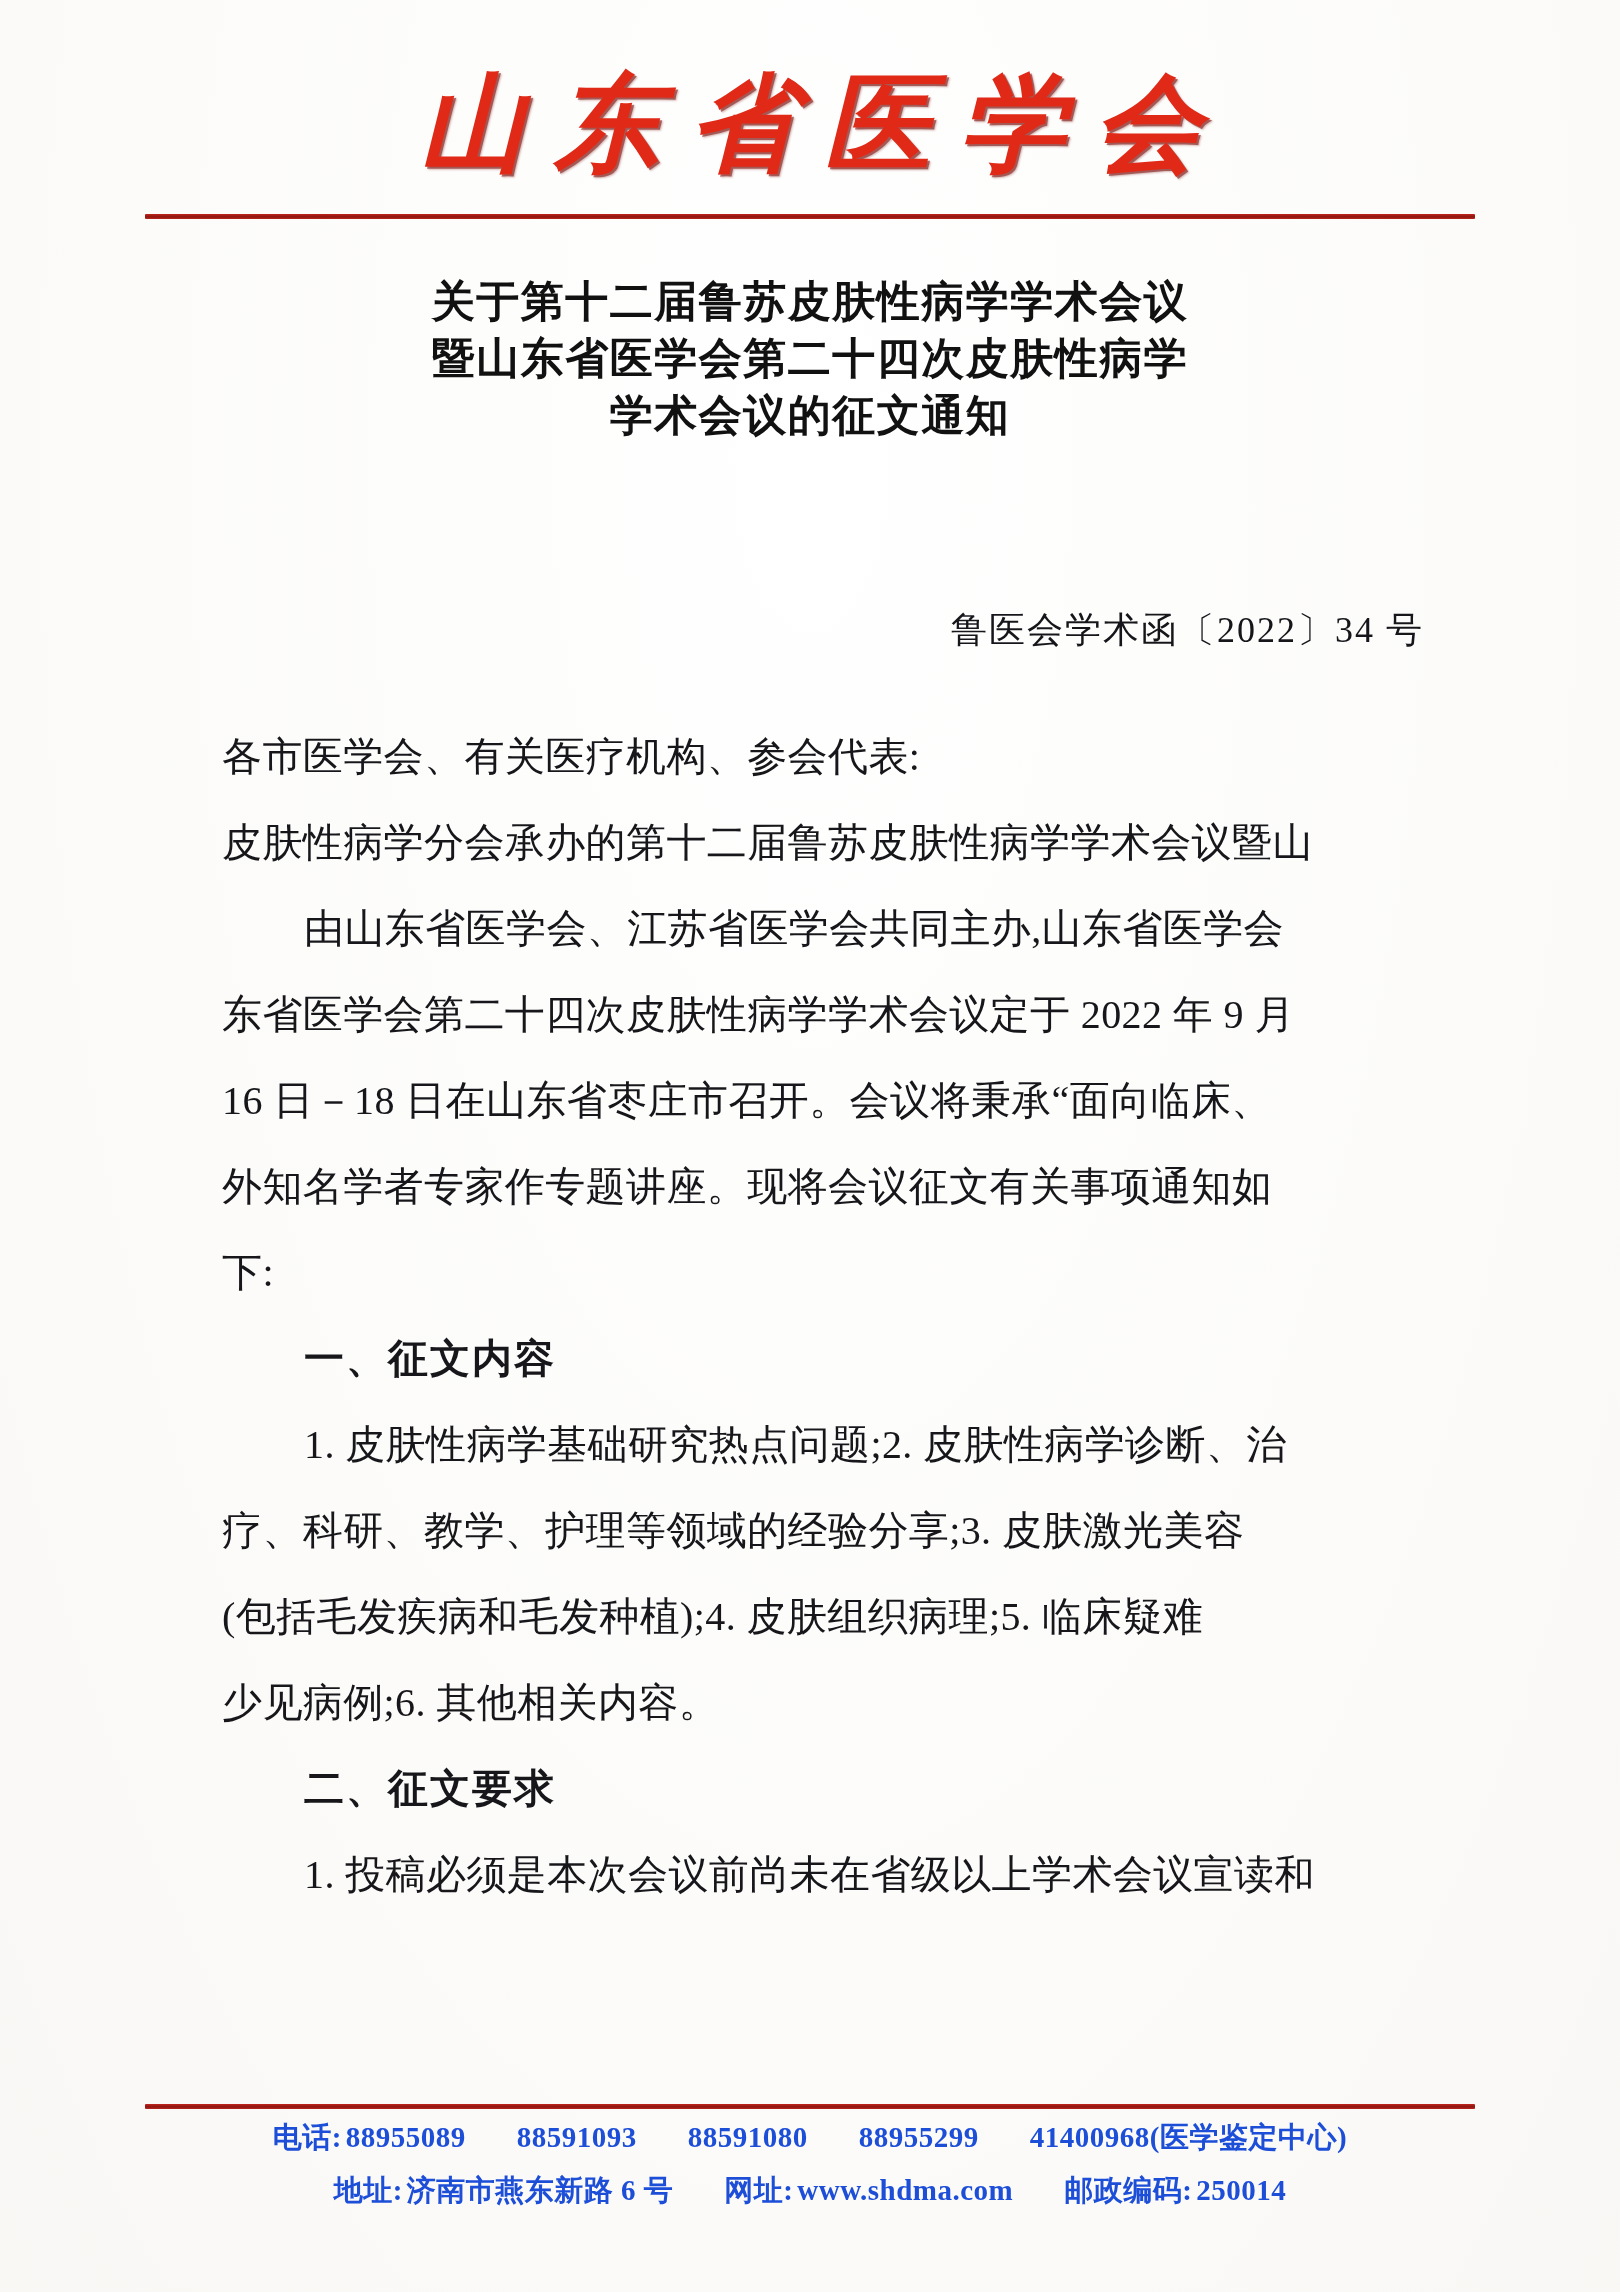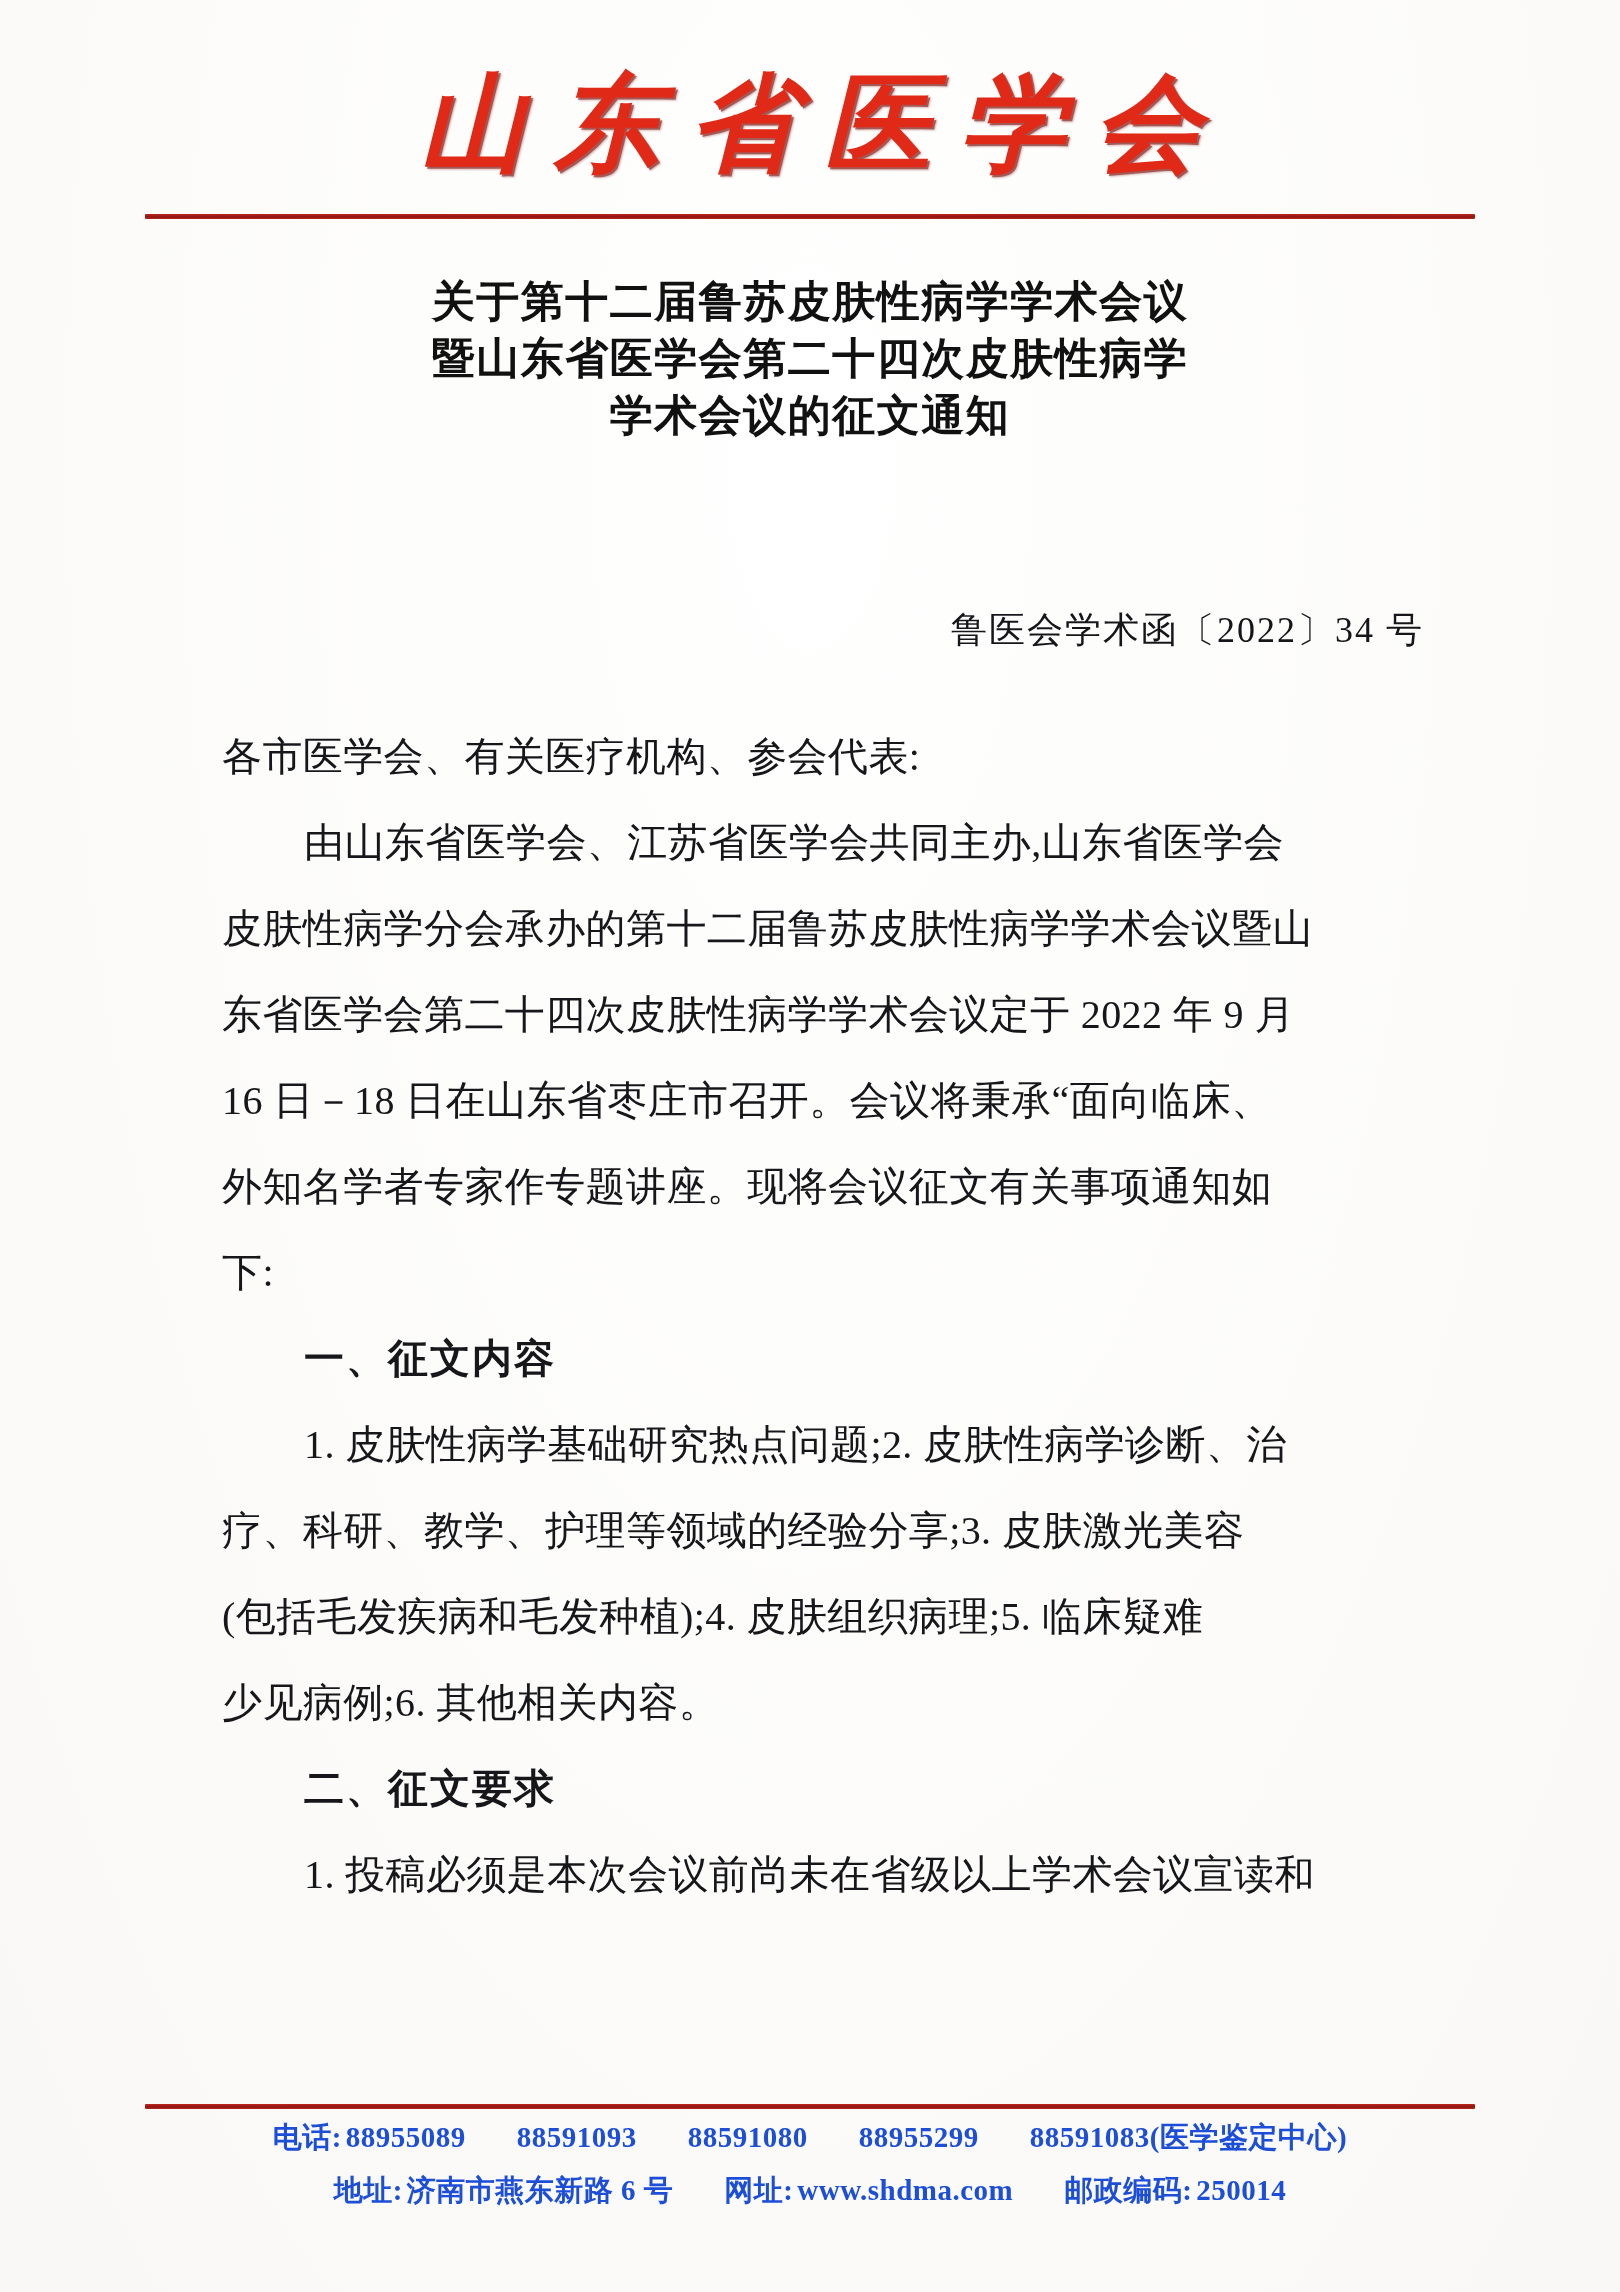--- a/index.html
+++ b/index.html
@@ -163,22 +163,22 @@
     <div class="tline">关于第十二届鲁苏皮肤性病学学术会议</div>
     <div class="tline">暨山东省医学会第二十四次皮肤性病学</div>
     <div class="tline">学术会议的征文通知</div>
   </div>
 
   <div class="doc-number">鲁医会学术函〔2022〕34 号</div>
 
   <div class="body-block">
     <div class="line">各市医学会、有关医疗机构、参会代表:</div>
 
+    <div class="line">皮肤性病学分会承办的第十二届鲁苏皮肤性病学学术会议暨山</div>
     <div class="line indent2">由山东省医学会、江苏省医学会共同主办,山东省医学会</div>
-    <div class="line">皮肤性病学分会承办的第十二届鲁苏皮肤性病学学术会议暨山</div>
     <div class="line">东省医学会第二十四次皮肤性病学学术会议定于 2022 年 9 月</div>
     <div class="line">16 日－18 日在山东省枣庄市召开。会议将秉承“面向临床、</div>
     <div class="line">外知名学者专家作专题讲座。现将会议征文有关事项通知如</div>
     <div class="line">下:</div>
 
     <div class="line heading">一、征文内容</div>
     <div class="line indent2">1. 皮肤性病学基础研究热点问题;2. 皮肤性病学诊断、治</div>
     <div class="line">疗、科研、教学、护理等领域的经验分享;3. 皮肤激光美容</div>
     <div class="line">(包括毛发疾病和毛发种植);4. 皮肤组织病理;5. 临床疑难</div>
     <div class="line">少见病例;6. 其他相关内容。</div>
@@ -187,21 +187,21 @@
     <div class="line indent2">1. 投稿必须是本次会议前尚未在省级以上学术会议宣读和</div>
   </div>
 
   <div class="footer-rule"></div>
   <div class="footer">
     <div class="footer-row">
       <span class="cell first"><span class="lbl">电话:</span><span>88955089</span></span>
       <span class="cell">88591093</span>
       <span class="cell">88591080</span>
       <span class="cell">88955299</span>
-      <span class="cell last">88591083(医学鉴定中心)</span>
+      <span class="cell last">41400968(医学鉴定中心)</span>
     </div>
     <div class="footer-row">
       <span class="cell first"><span class="lbl">地址:</span><span>济南市燕东新路 6 号</span></span>
       <span class="cell"><span class="lbl">网址:</span><span>www.shdma.com</span></span>
       <span class="cell last"><span class="lbl">邮政编码:</span><span>250014</span></span>
     </div>
   </div>
 </div>
 
 

